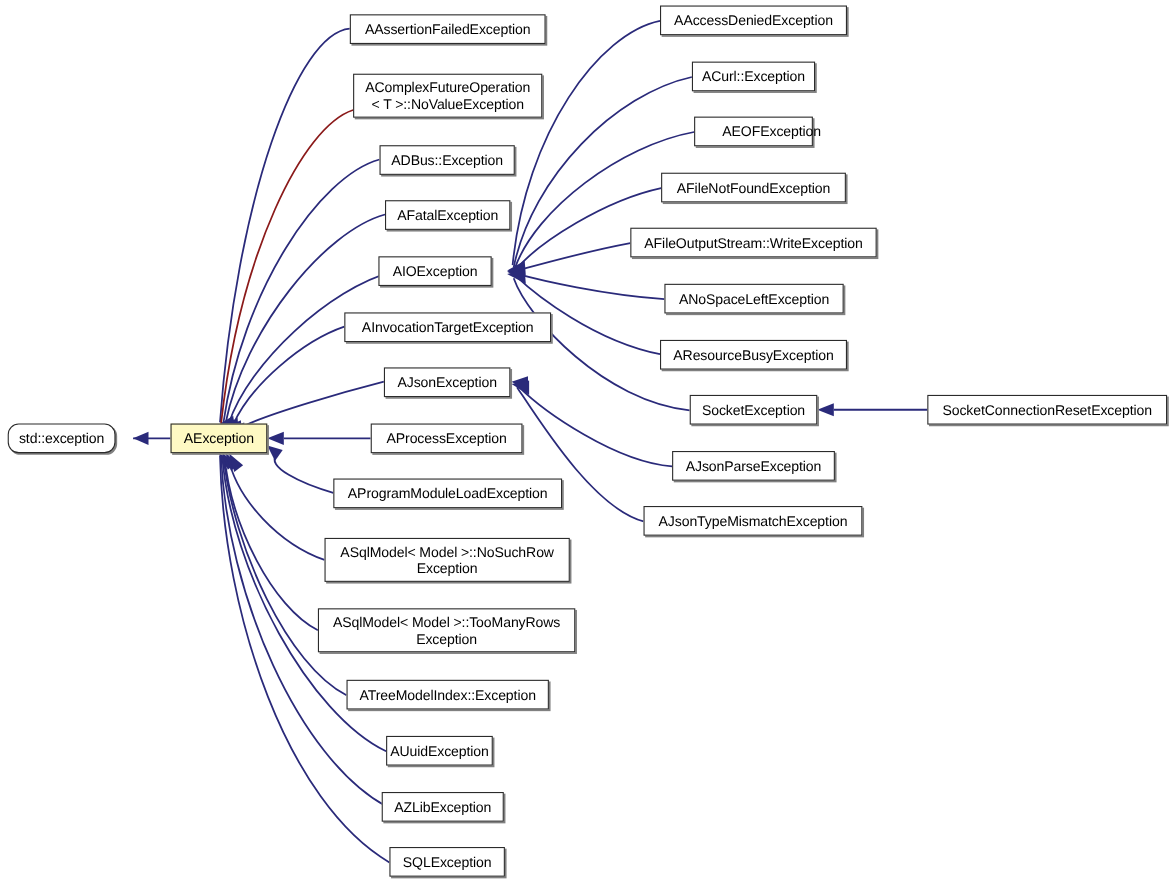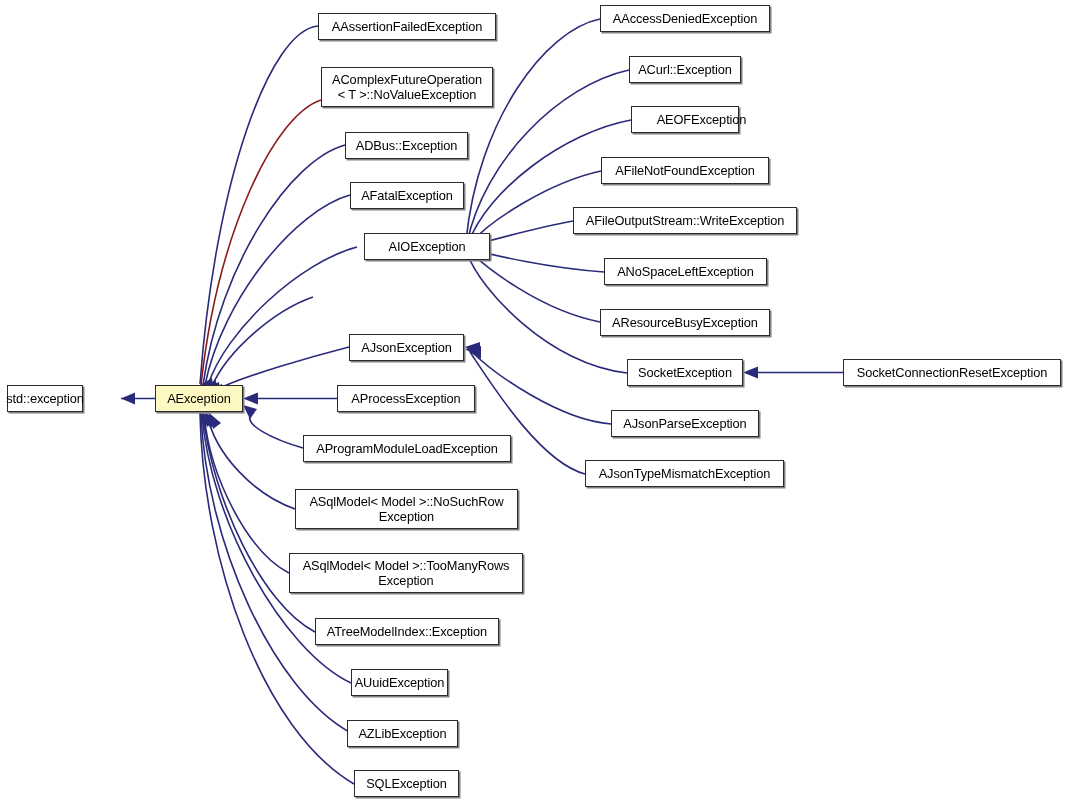--- a/index.html
+++ b/index.html
@@ -124,27 +124,28 @@
     </g>
 
     <g>
 
       <path class="edge" d="M 843,372.5 L 758,372.5"></path>
       <polygon class="arrow-head" points="743,372.5 758,366.5 758,378.5"></polygon>
     </g>
   </svg>
 
   <div class="node current" style="left: 155px; top: 385px; width: 88px; height: 27px;">AException</div>
-  <div class="node" style="left: 7px; top: 385px; width: 76px; height: 27px;">std::exception</div>
+  <div class="node" style="left: 7px; top: 385px; width: 98px; height: 27px; border-radius: 10px;">std::exception</div>
   <div class="node" style="left: 318px; top: 13px; width: 178px; height: 27px;">AAssertionFailedException</div>
   <div class="node" style="left: 321px; top: 67px; width: 172px; height: 40px;">AComplexFutureOperation
 &lt; T &gt;::NoValueException</div>
   <div class="node" style="left: 345px; top: 132px; width: 123px; height: 27px;">ADBus::Exception</div>
   <div class="node" style="left: 350px; top: 182px; width: 114px; height: 27px;">AFatalException</div>
-  <div class="node" style="left: 364px; top: 233px; width: 126px; height: 27px;">AIOException</div>
+  <div class="node" style="left: 344px; top: 233px; width: 103px; height: 27px;">AIOException</div>
+  <div class="node" style="left: 313px; top: 284px; width: 188px; height: 27px;">AInvocationTargetException</div>
   <div class="node" style="left: 349px; top: 334px; width: 115px; height: 27px;">AJsonException</div>
   <div class="node" style="left: 337px; top: 385px; width: 138px; height: 27px;">AProcessException</div>
   <div class="node" style="left: 303px; top: 435px; width: 208px; height: 27px;">AProgramModuleLoadException</div>
   <div class="node" style="left: 295px; top: 489px; width: 223px; height: 40px;">ASqlModel&lt; Model &gt;::NoSuchRow
 Exception</div>
   <div class="node" style="left: 289px; top: 553px; width: 234px; height: 40px;">ASqlModel&lt; Model &gt;::TooManyRows
 Exception</div>
   <div class="node" style="left: 315px; top: 618px; width: 184px; height: 27px;">ATreeModelIndex::Exception</div>
   <div class="node" style="left: 351px; top: 669px; width: 97px; height: 27px;">AUuidException</div>
   <div class="node" style="left: 347px; top: 720px; width: 111px; height: 27px;">AZLibException</div>

